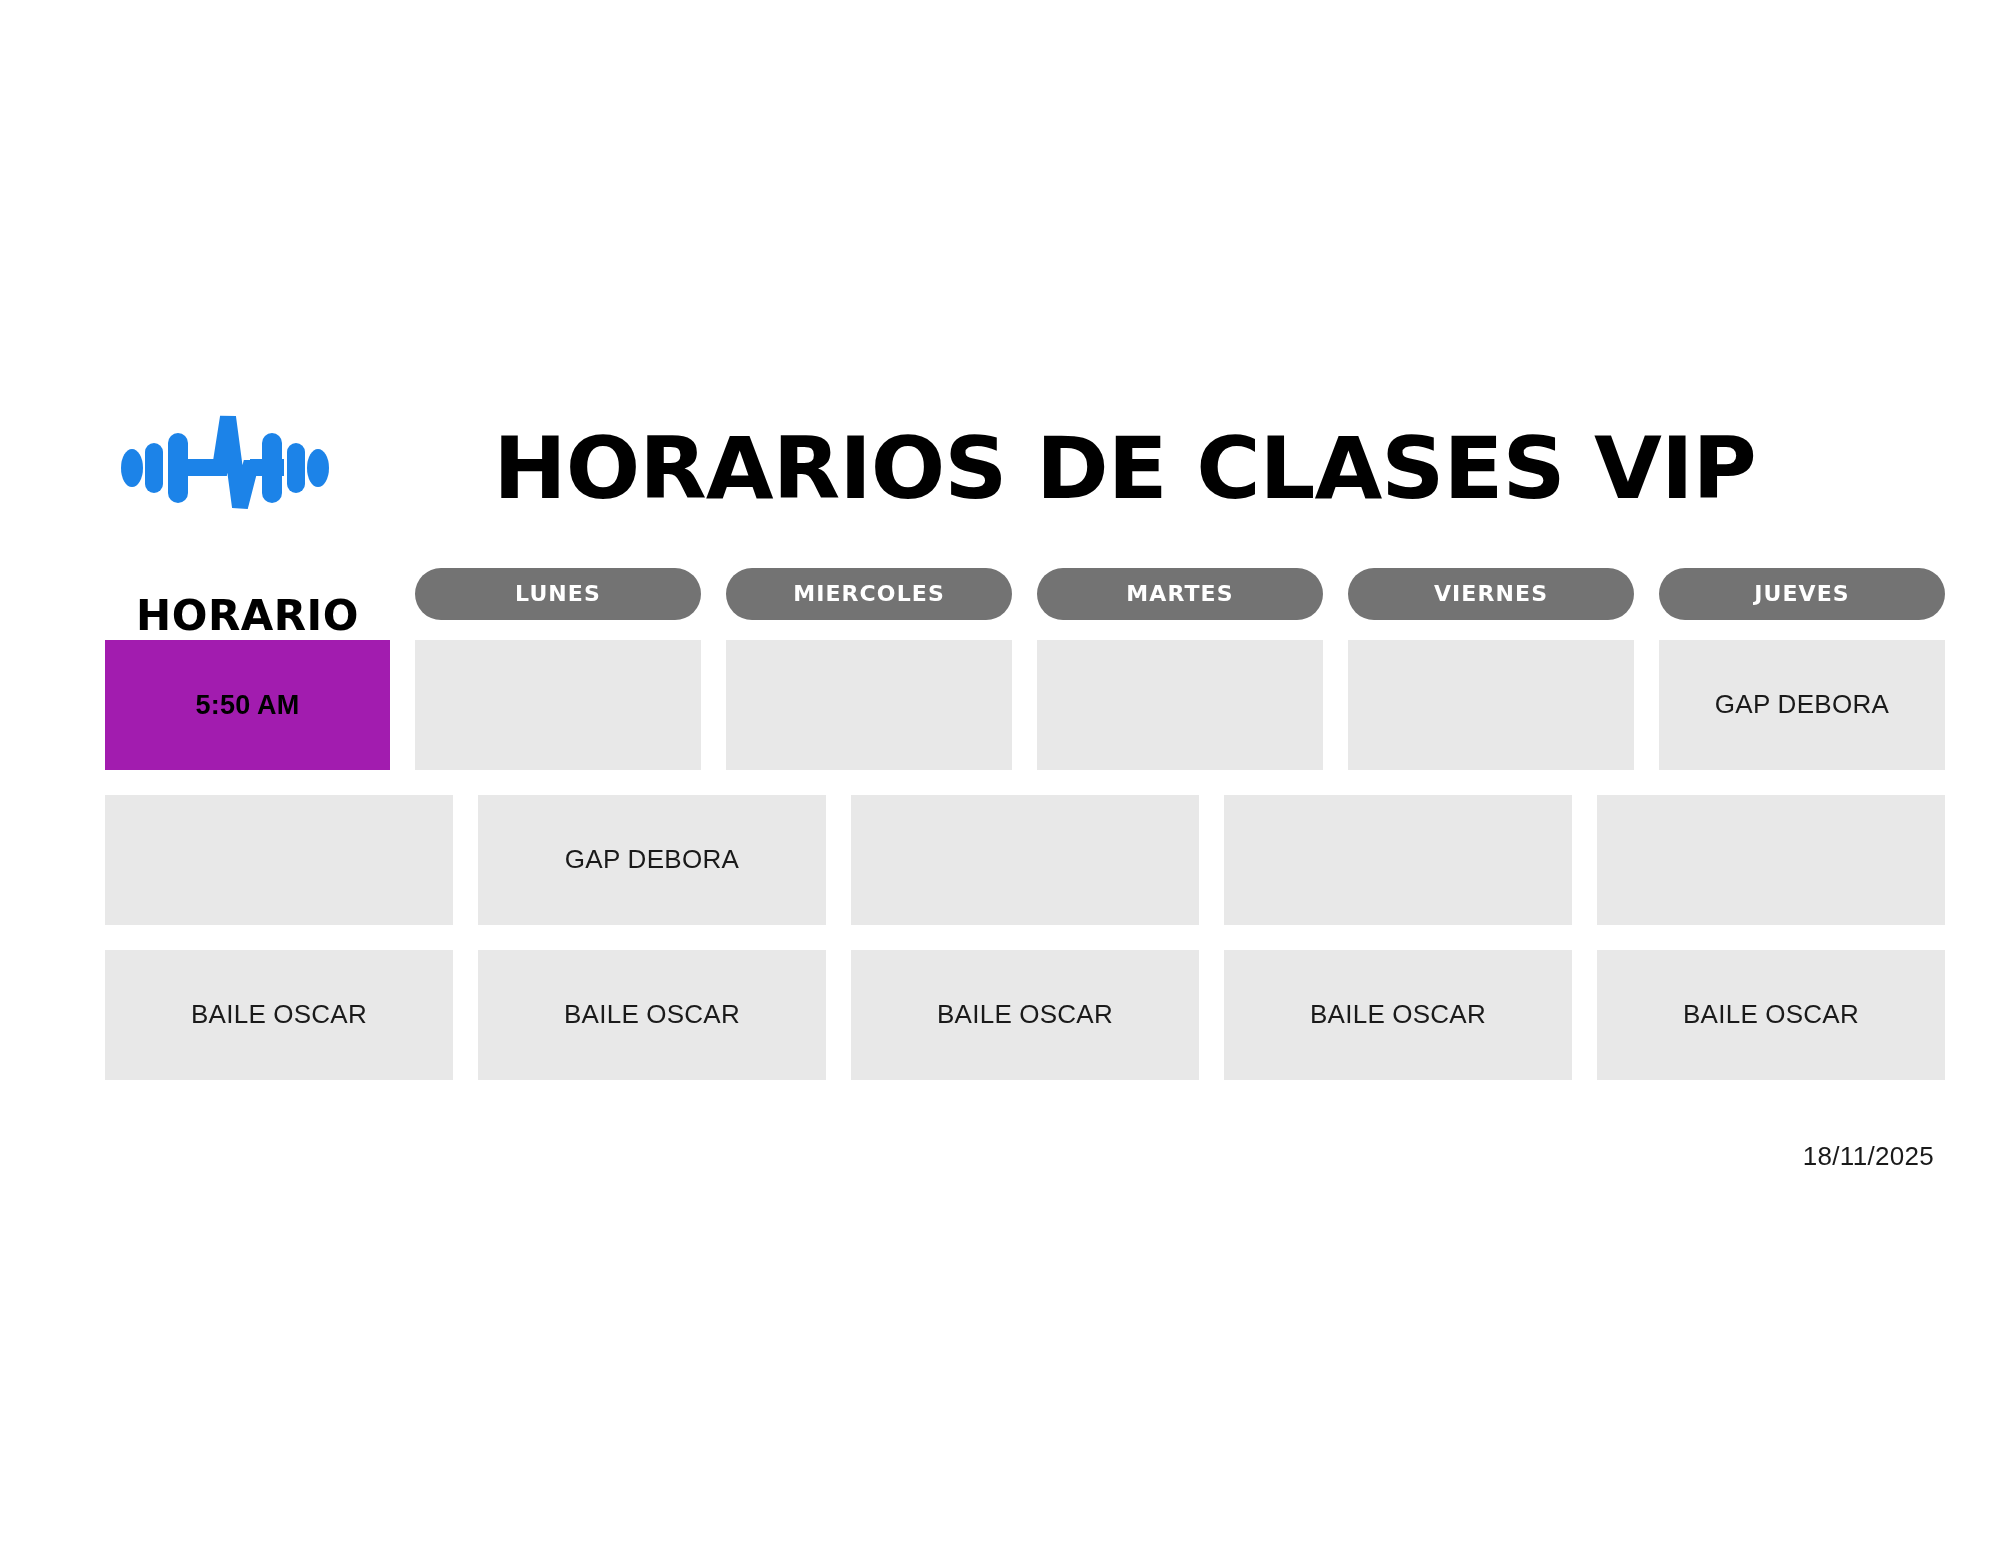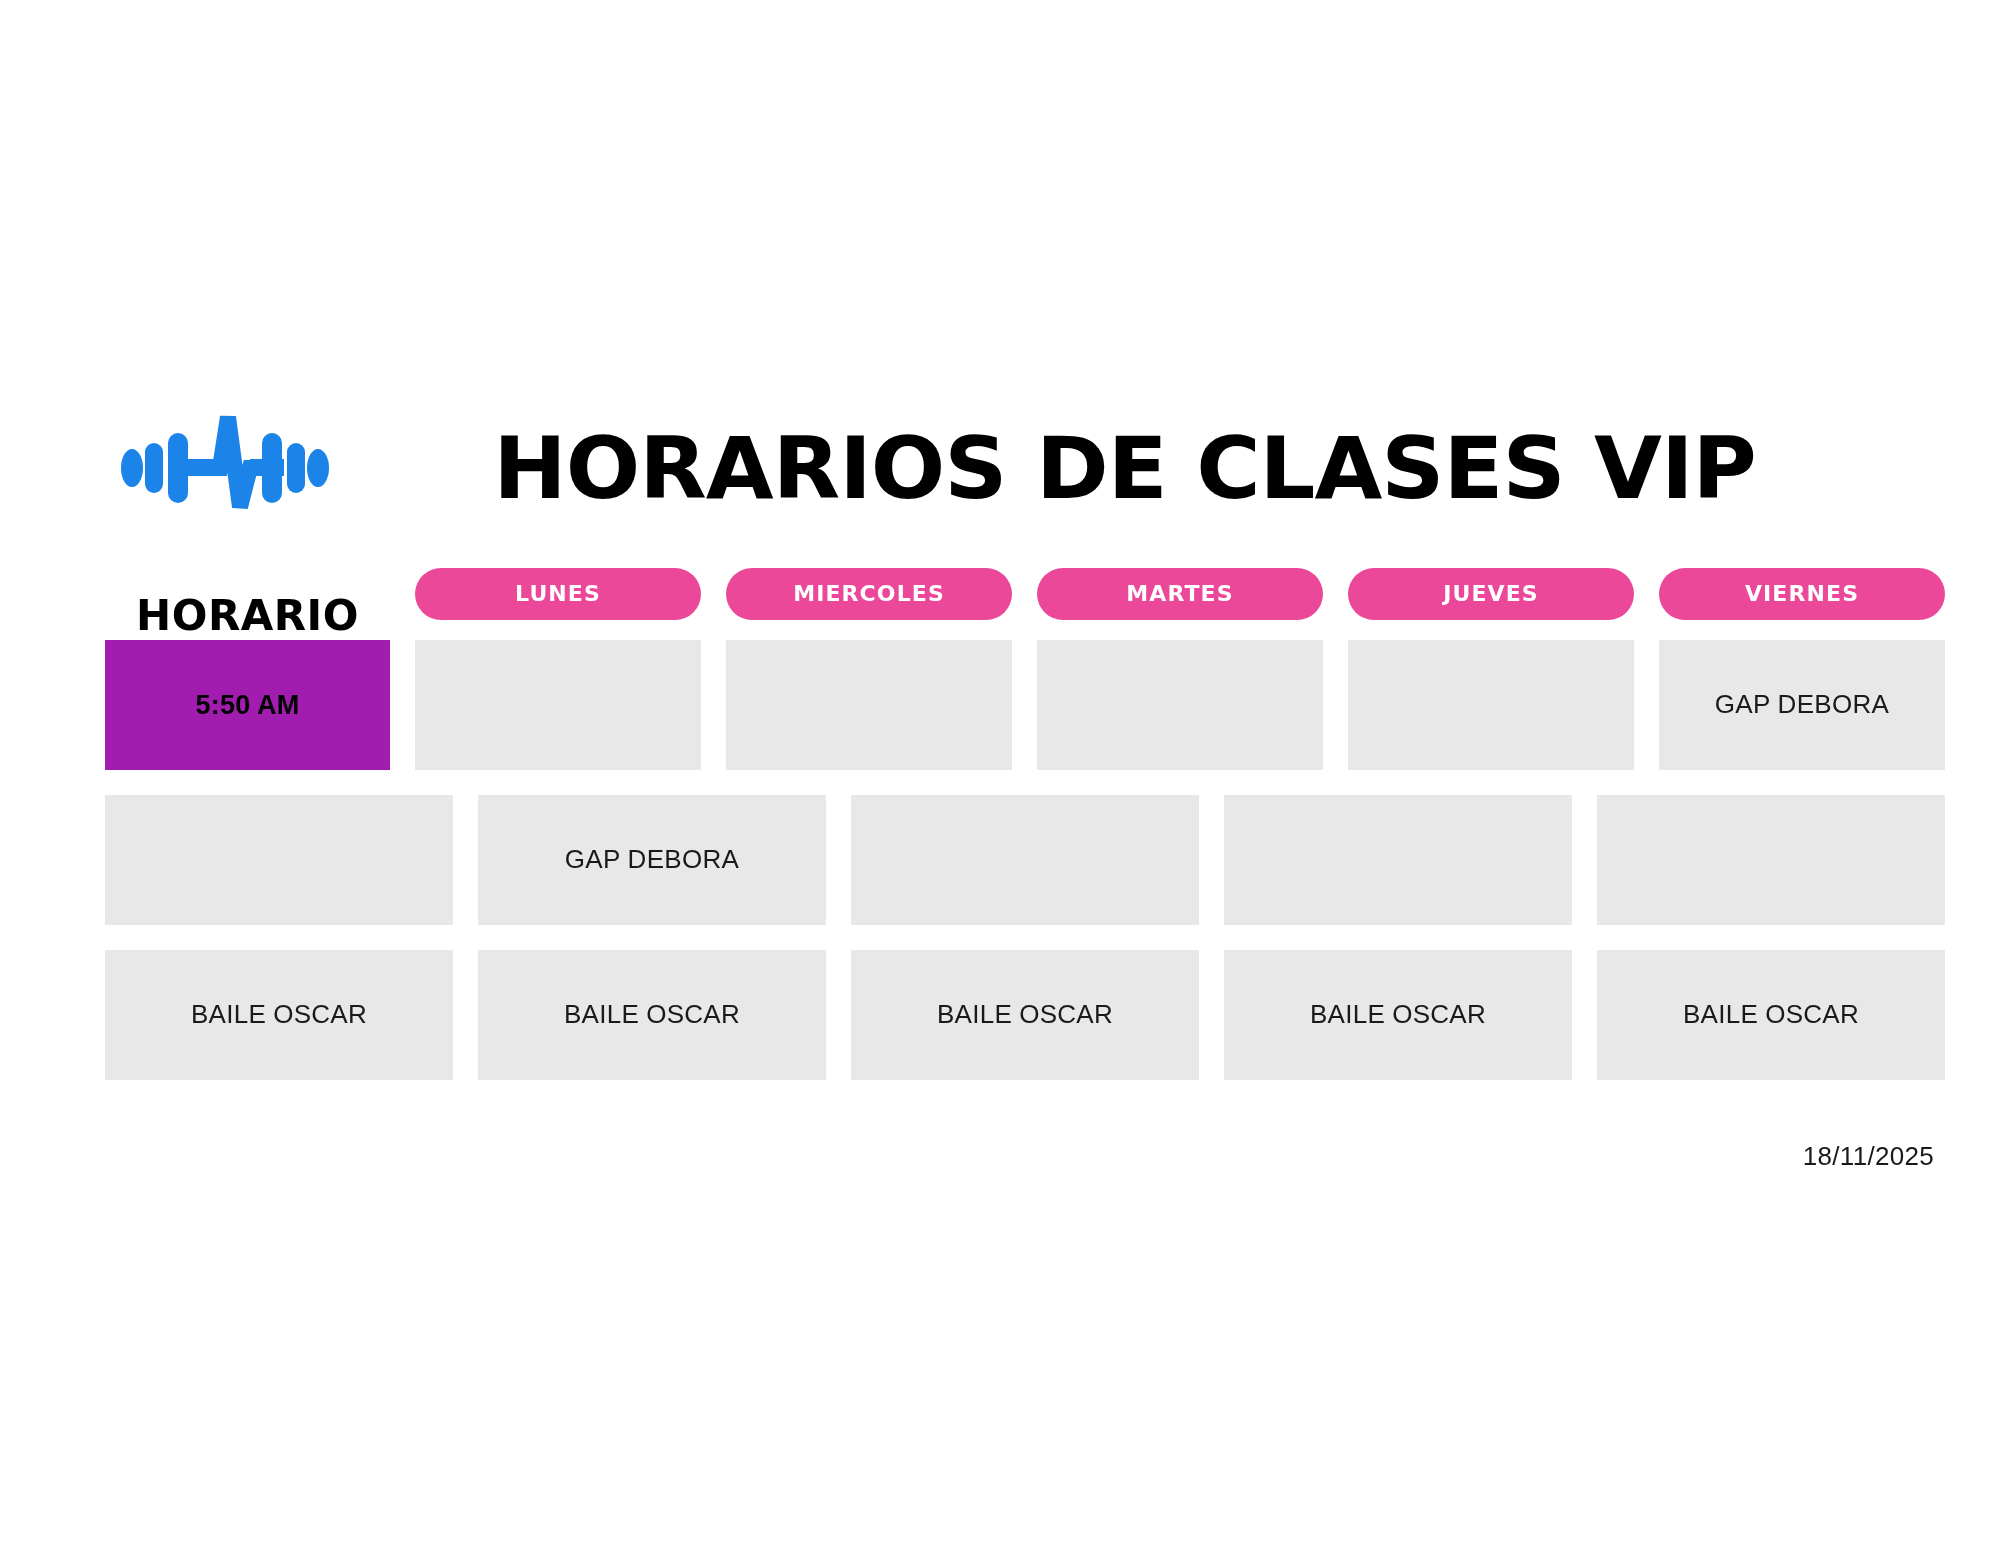--- a/index.html
+++ b/index.html
@@ -75,21 +75,21 @@
     font-weight:700;
     font-size:42px;
     letter-spacing:0.5px;
     color:#000000;
     line-height:1;
     margin-top:43px;
   }
 
   .day-pill {
     flex:1 1 0;
-    background:#ec4899;
+    background:#737373;
     border-radius:26px;
     display:flex;
     align-items:center;
     justify-content:center;
     color:#ffffff;
     font-family:"DejaVu Sans", sans-serif;
     font-weight:700;
     font-size:22px;
     letter-spacing:1.1px;
     line-height:1;
@@ -180,22 +180,22 @@
       </svg>
     </div>
     <div class="title">HORARIOS DE CLASES VIP</div>
   </div>
 
   <div class="day-row">
     <div class="horario-label">HORARIO</div>
     <div class="day-pill">LUNES</div>
     <div class="day-pill">MIERCOLES</div>
     <div class="day-pill">MARTES</div>
+    <div class="day-pill">VIERNES</div>
     <div class="day-pill">JUEVES</div>
-    <div class="day-pill">VIERNES</div>
   </div>
 
   <div class="grid">
 
     <div class="grid-row">
       <div class="time-cell">5:50 AM</div>
       <div class="class-cell">
         <span class="class-name"></span>
         <span class="class-coach"></span>
       </div>

